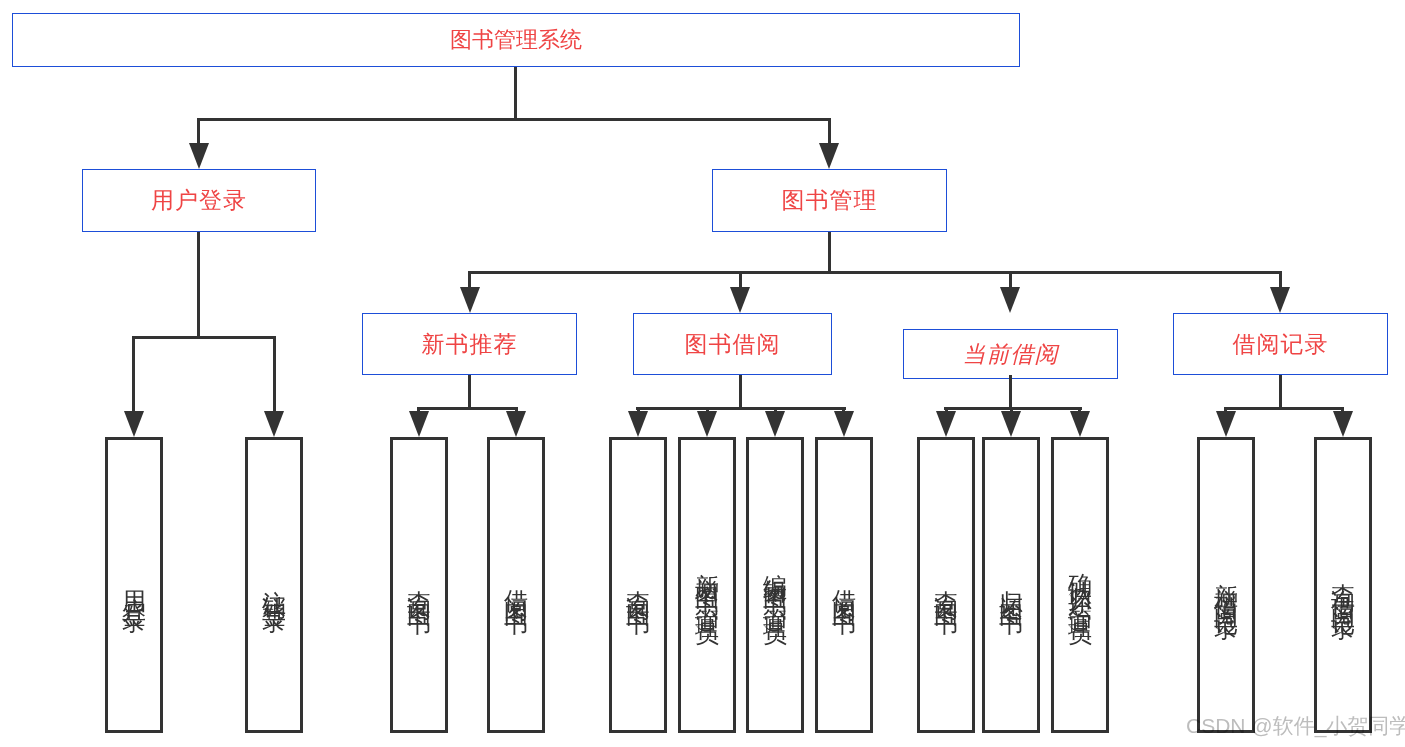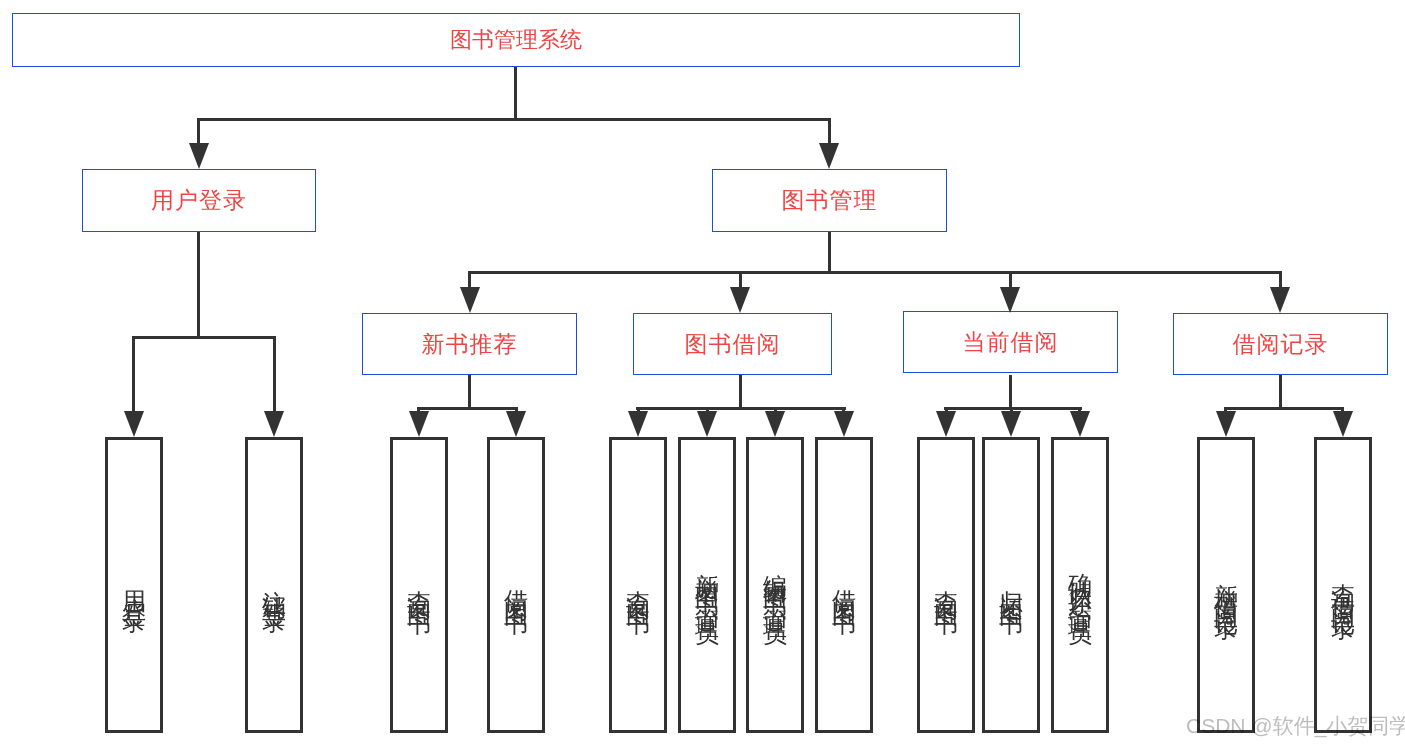--- a/index.html
+++ b/index.html
@@ -70,21 +70,21 @@
   <div class="node h-label" style="left:712px;top:169px;width:235px;height:63px;">
     <span>图书管理</span>
   </div>
 
   <div class="node h-label" style="left:362px;top:313px;width:215px;height:62px;">
     <span>新书推荐</span>
   </div>
   <div class="node h-label" style="left:633px;top:313px;width:199px;height:62px;">
     <span>图书借阅</span>
   </div>
-  <div class="node h-label" style="left:903px;top:311px;width:215px;height:62px;">
+  <div class="node h-label" style="left:903px;top:329px;width:215px;height:50px;font-style:italic;">
     <span>当前借阅</span>
   </div>
   <div class="node h-label" style="left:1173px;top:313px;width:215px;height:62px;align-items:center;">
     <span>借阅记录</span>
   </div>
 
   <div class="leaf" style="left:105px;">
     <span class="vtext">用户登录</span>
   </div>
   <div class="leaf" style="left:245px;">

